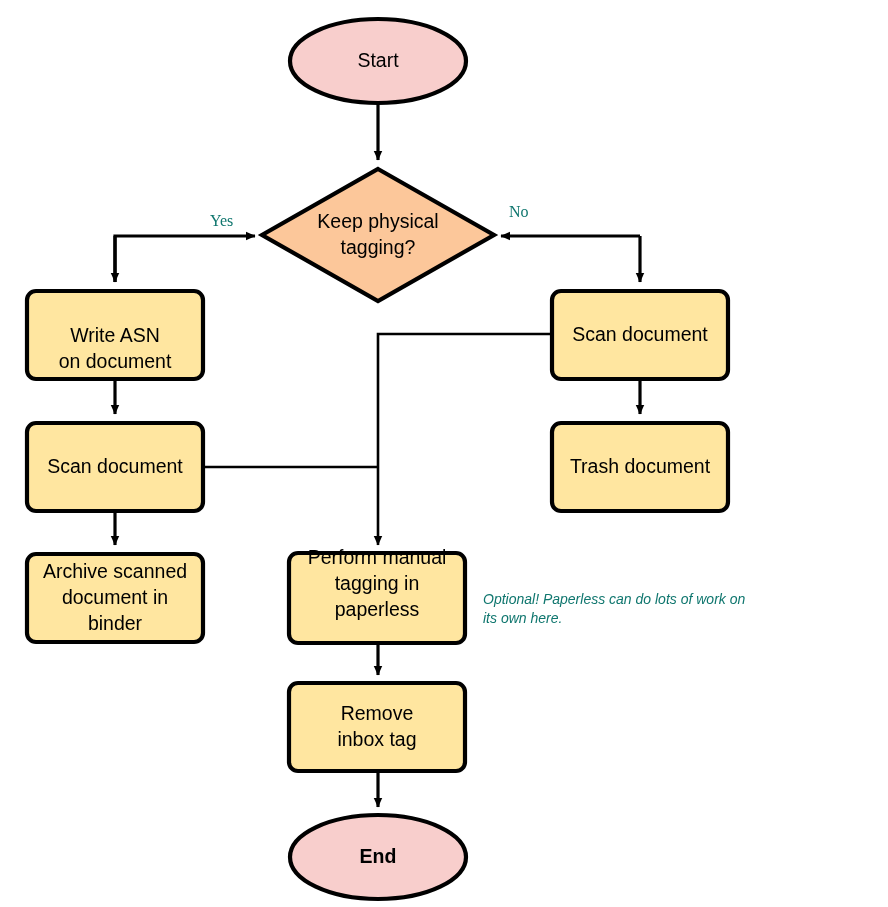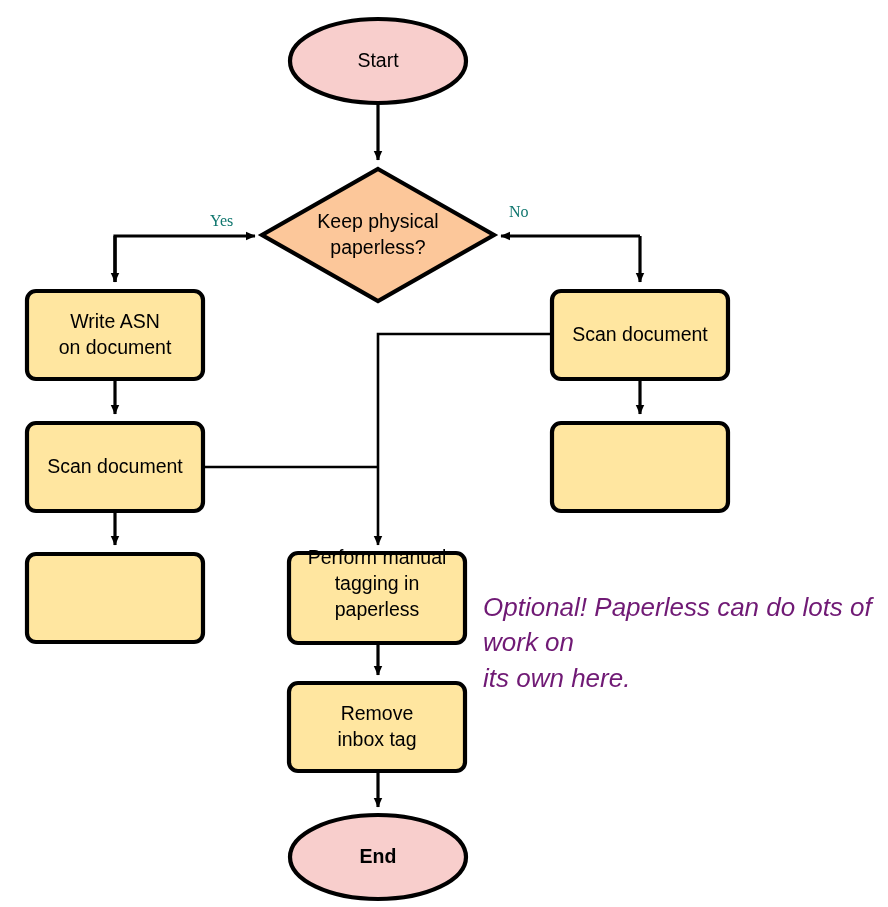--- a/index.html
+++ b/index.html
@@ -43,24 +43,24 @@
   .edge-label {
     position: absolute;
     color: #0f766e;
     font-family: Liberation Serif, serif;
     font-size: 16px;
     line-height: 1.2;
     white-space: nowrap;
   }
   .note-text {
     position: absolute;
-    color: #701a75;
+    color: #0f766e;
     font-family: "Liberation Sans", sans-serif;
     font-style: italic;
-    font-size: 26px;
+    font-size: 14px;
     line-height: 1.36;
     white-space: pre-line;
   }
 </style>
 </head>
 <body>
 
 <div id="flow-root">
 
   <svg id="flow-svg" viewBox="0 0 888 907" xmlns="http://www.w3.org/2000/svg">
@@ -114,30 +114,34 @@
     <path d="M378,455 L378,545" fill="none" stroke="#000000" stroke-width="2.6" marker-end="url(#arrow-thin)"></path>
 
     <path d="M378,643 L378,675" fill="none" stroke="#000000" stroke-width="3.2" marker-end="url(#arrow-thin)"></path>
 
     <path d="M378,771 L378,807" fill="none" stroke="#000000" stroke-width="3.2" marker-end="url(#arrow-thin)"></path>
   </svg>
 
   <div class="node-label" style="left:290px; top:19px; width:176px; height:84px;">Start</div>
 
   <div class="node-label" style="left:278px; top:195px; width:200px; height:80px;">Keep physical
-paperless?</div>
+tagging?</div>
 
-  <div class="node-label" style="left:27px; top:291px; width:176px; height:88px;">Write ASN
+  <div class="node-label" style="left:27px; top:305px; width:176px; height:88px;">Write ASN
 on document</div>
 
   <div class="node-label" style="left:27px; top:423px; width:176px; height:88px;">Scan document</div>
 
+  <div class="node-label" style="left:27px; top:554px; width:176px; height:88px;">Archive scanned
+document in
+binder</div>
 
   <div class="node-label" style="left:552px; top:291px; width:176px; height:88px;">Scan document</div>
 
+  <div class="node-label" style="left:552px; top:423px; width:176px; height:88px;">Trash document</div>
 
   <div class="node-label" style="left:289px; top:539px; width:176px; height:90px;">Perform manual
 tagging in
 paperless</div>
 
   <div class="node-label" style="left:289px; top:683px; width:176px; height:88px;">Remove
 inbox tag</div>
 
   <div class="node-label" style="left:290px; top:815px; width:176px; height:84px;font-weight:bold;">End</div>
 

